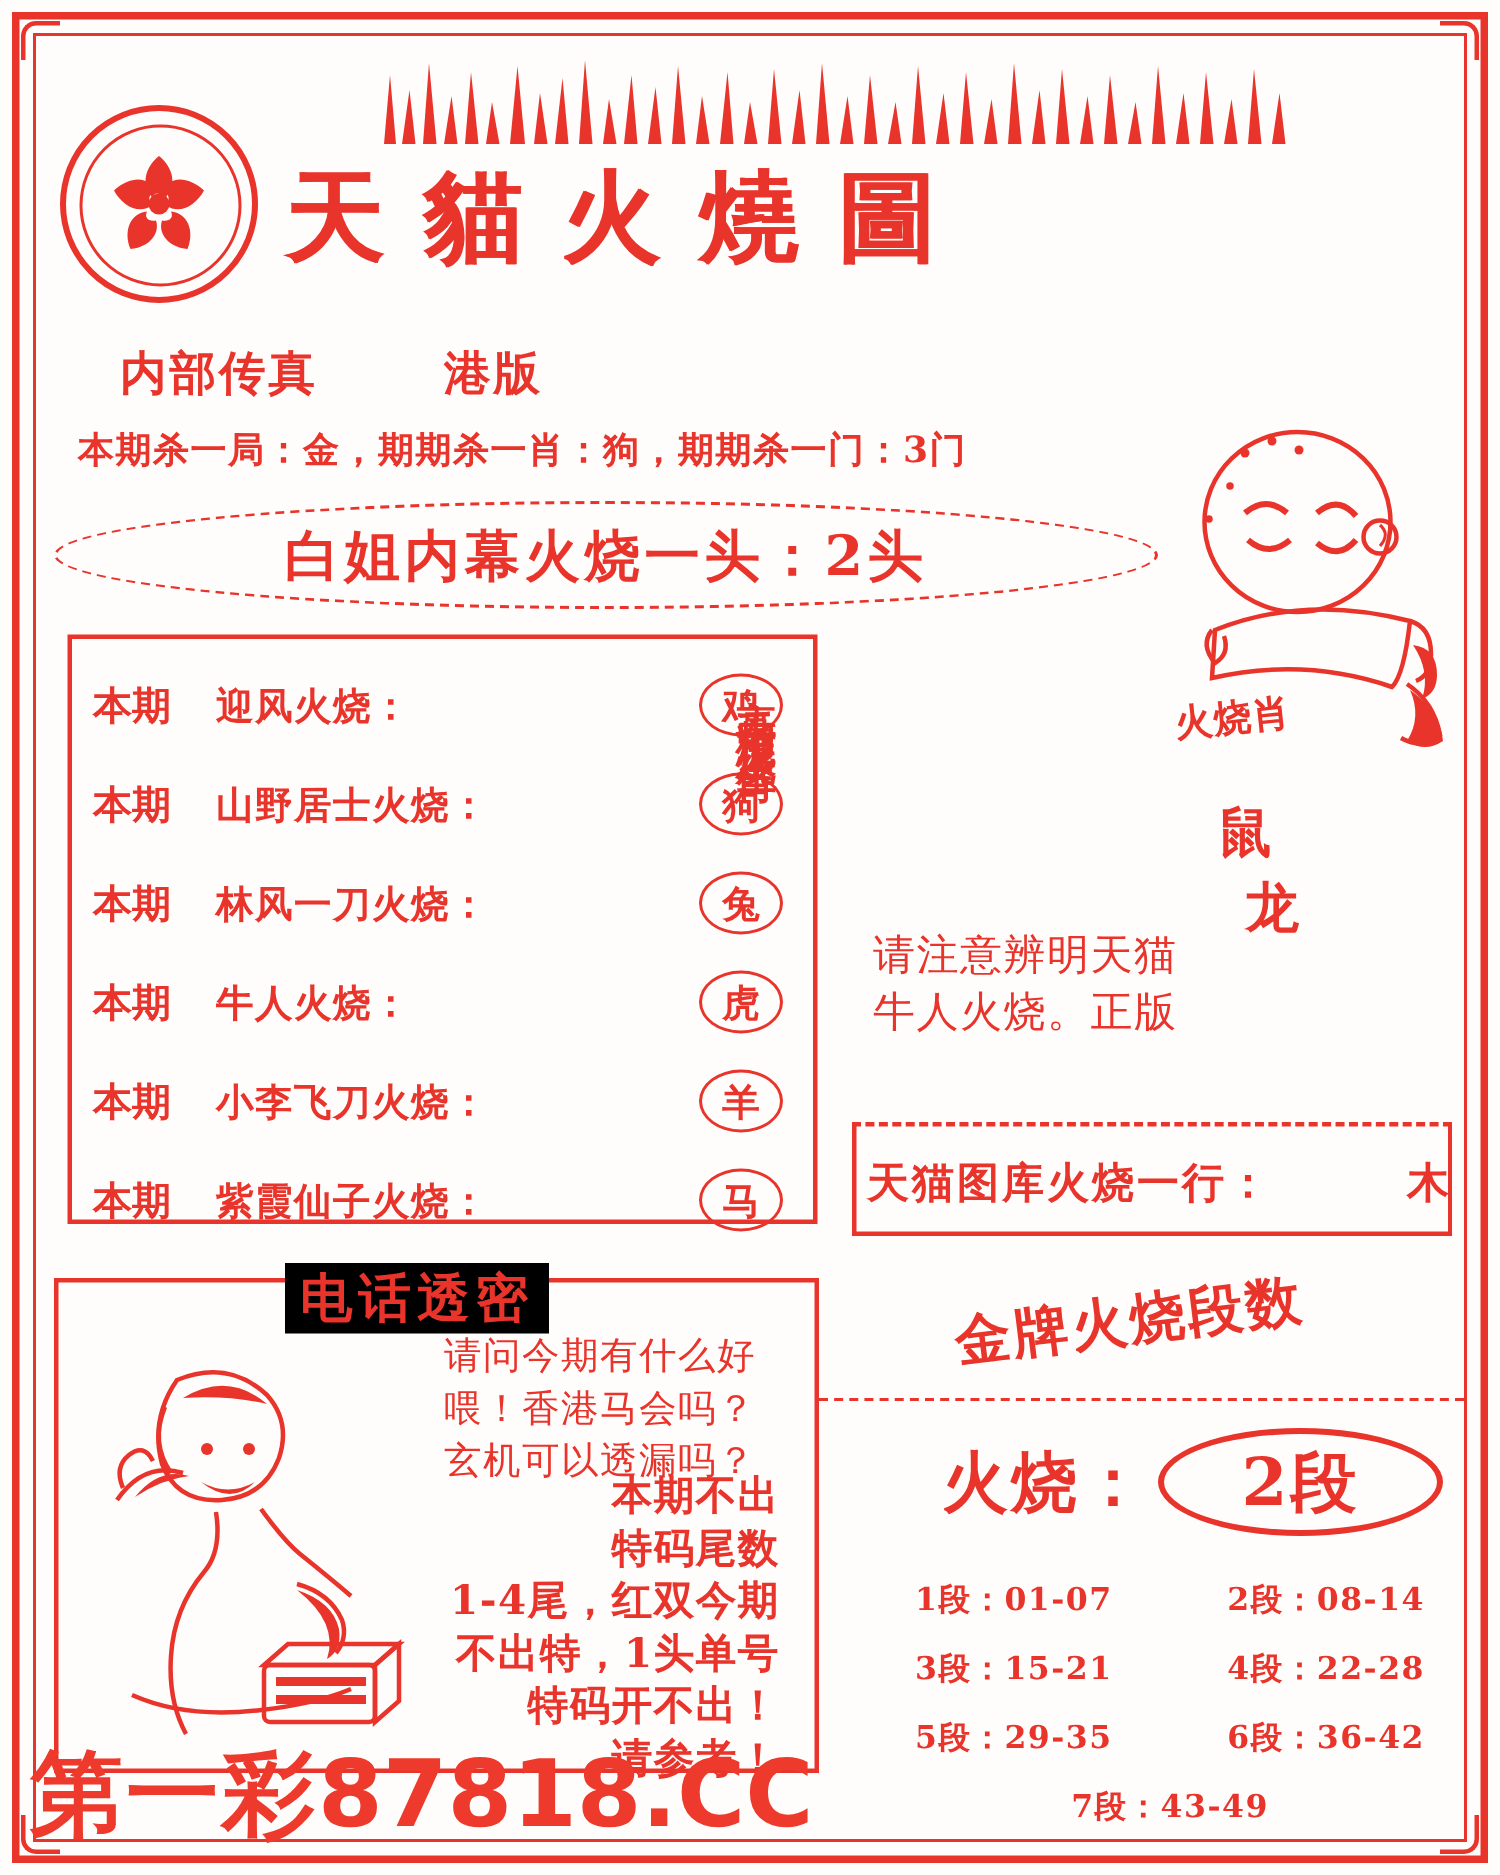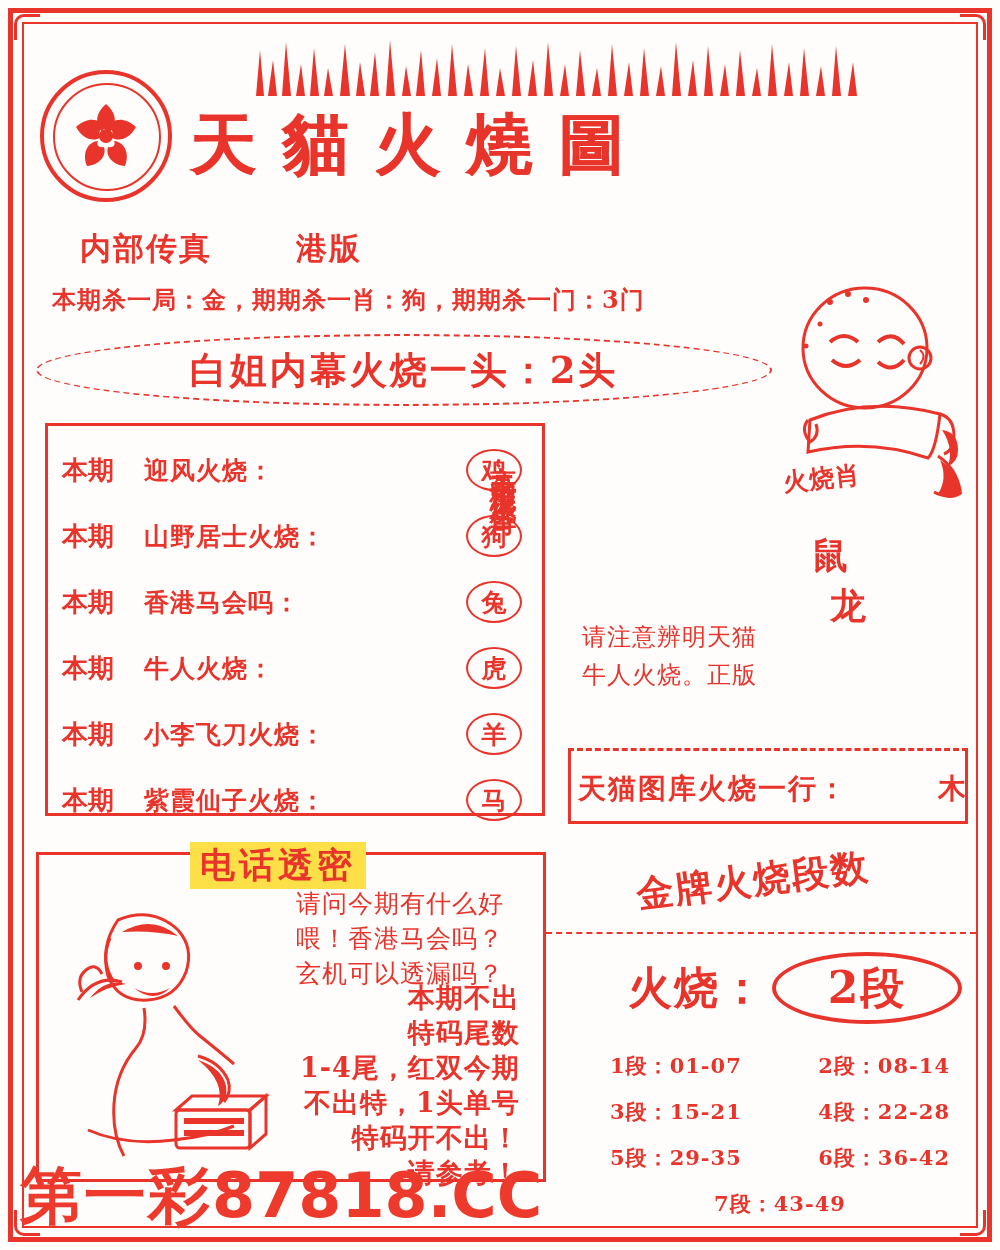--- a/index.html
+++ b/index.html
@@ -236,21 +236,21 @@
     font-size: 36px;
     color: #e8342a;
     line-height: 50px;
   }
   .mascot-zodiacs .z2 { margin-left: 18px; }
 
   .notice {
     position: absolute;
     left: 582px; top: 618px;
     font-family: "DejaVu Serif", serif;
-    font-size: 24px;
+    font-size: 28px;
     line-height: 38px;
     color: #e8342a;
     letter-spacing: 1px;
   }
 
   
   .elembox {
     position: absolute;
     left: 568px; top: 748px;
     width: 400px; height: 76px;
@@ -276,21 +276,21 @@
   .phonebox {
     position: absolute;
     left: 36px; top: 852px;
     width: 510px; height: 330px;
     border: 3px solid #e8342a;
     box-sizing: border-box;
   }
   .phone-title {
     position: absolute;
     left: 190px; top: 842px;
-    background: #fde047;
+    background: #000000;
     padding: 0 10px;
     font-family: "DejaVu Serif", serif;
     font-weight: bold;
     font-size: 35px;
     letter-spacing: 4px;
     color: #e8342a;
   }
   .phone-q {
     position: absolute;
     left: 296px; top: 886px;
@@ -479,21 +479,21 @@
     </div>
 
     <div class="lrow">
       <span class="ben">本期</span>
       <span class="mid">山野居士火烧：</span>
       <span class="zodiac">狗</span>
     </div>
 
     <div class="lrow">
       <span class="ben">本期</span>
-      <span class="mid">香港马会吗：</span>
+      <span class="mid">林风一刀火烧：</span>
       <span class="zodiac">兔</span>
     </div>
 
     <div class="lrow">
       <span class="ben">本期</span>
       <span class="mid">牛人火烧：</span>
       <span class="zodiac">虎</span>
     </div>
 
     <div class="lrow">

